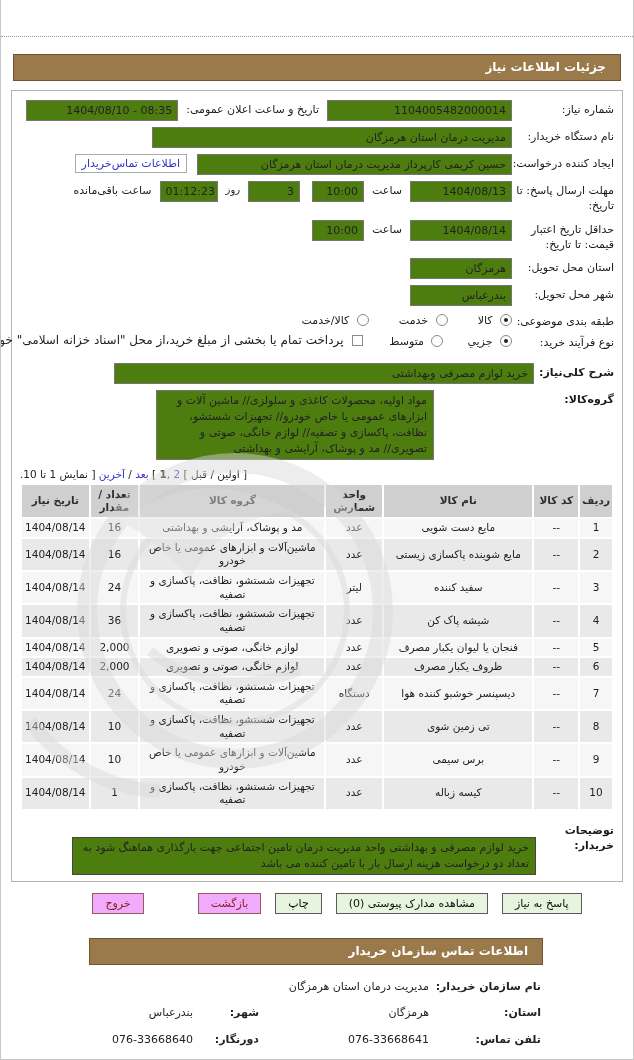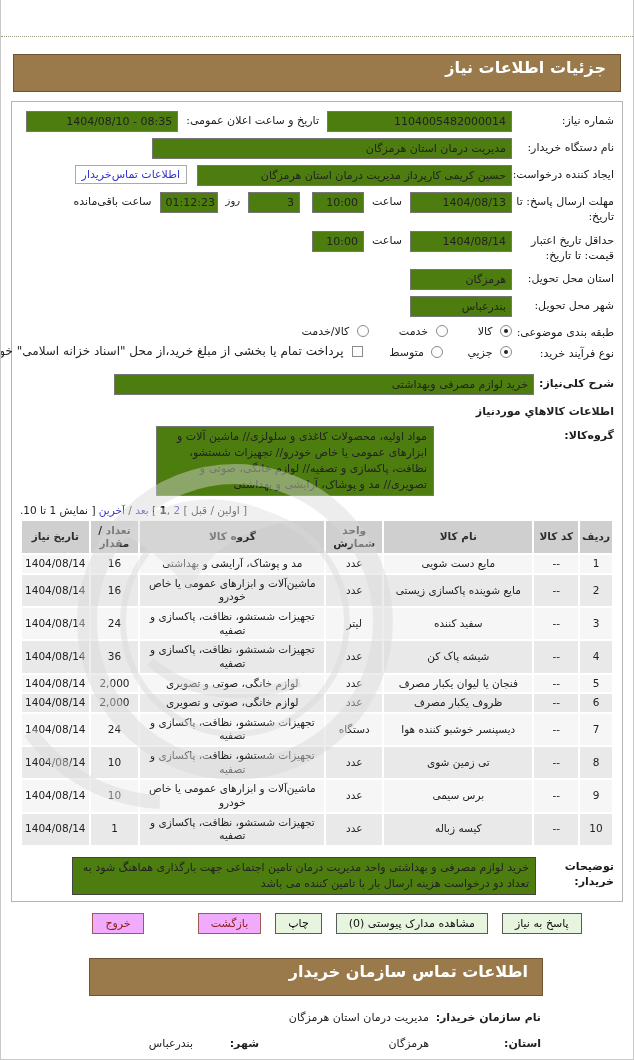--- a/index.html
+++ b/index.html
@@ -6,40 +6,40 @@
   html,body { width:634px; }
   body {
     font-family:"DejaVu Sans", sans-serif;
     font-size:11px; color:#222; background:#fff;
     width:634px; height:1060px; overflow:hidden; position:relative;
     border-left:1px solid #c8c8c8; border-right:1px solid #c8c8c8; border-bottom:1px solid #c8c8c8;
   }
   .dotted-sep { margin-top:36px; border-top:1px dotted #9a9a85; height:0; }
   .section-bar {
     background:#9a7a4a; border:1px solid #6e5430; color:#fff;
-    font-weight:bold; font-size:16px; height:38px; line-height:25px;
+    font-weight:bold; font-size:12px; height:27px; line-height:25px;
     padding-right:14px; margin:17px 12px 0 12px;
   }
   .panel {
     position:relative; margin:9px 10px 0 10px; border:1px solid #b4b4b4;
     background:#fff; padding:9px 8px 4px 8px;
   }
   .frow { display:flex; align-items:flex-start; margin-bottom:6px; position:relative; z-index:2;}
   .flabel { width:102px; flex:0 0 102px; padding-top:3px; color:#1a1a1a; line-height:1.35;}
   .flabel.b { font-weight:bold; }
   .midlabel { padding:3px 8px 0 8px; white-space:nowrap; }
   .fbox {
     border:1px solid #767676; background:#4d7c0f; min-height:21px;
     line-height:19px; padding:0 5px; overflow:hidden; white-space:nowrap;
   }
   .fbox.multiline { white-space:normal; line-height:1.45; padding:2px 6px; }
   .ltr { direction:ltr; unicode-bidi:isolate; text-align:right; }
   .w185{width:185px;} .w152{width:152px;} .w360{width:360px;} .w315{width:315px;}
   .w102{width:102px;} .w52{width:52px;} .w58{width:58px;} .w420{width:420px;}
-  .w278{width:278px;} .w478{width:464px;}
+  .w278{width:278px;} .w478{width:464px;margin-top:16px;}
   .link { color:#3333cc; cursor:pointer;text-align:center; }
   .contact-link { border:1px solid #aaa; padding:2px 6px; margin-right:10px; color:#3333cc; white-space:nowrap; }
   .radio { display:inline-block; width:12px; height:12px; border:1px solid #8a8a8a; border-radius:50%;
            background:#fdfdfd; position:relative; top:2px; margin-left:4px; }
   .radio.sel::after { content:""; position:absolute; left:3px; top:3px; width:4px; height:4px;
            border-radius:50%; background:#222; }
   .checkbox { display:inline-block; width:11px; height:11px; border:1px solid #8a8a8a; background:#fdfdfd;
            position:relative; top:2px; margin-left:5px; }
   .opt { margin-left:26px; white-space:nowrap; }
   .goods-title { font-weight:bold; margin:10px 0 8px 0; position:relative; z-index:2;}
@@ -163,21 +163,20 @@
       <span class="checkbox"></span>
       <span>پرداخت تمام یا بخشی از مبلغ خرید،از محل "اسناد خزانه اسلامی" خواهد بود.</span>
     </span>
   </div>
 
   <div class="frow" style="margin-top:12px;">
     <div class="flabel b" style="flex-basis:80px;width:80px;">شرح کلی‌نیاز:</div>
     <div class="fbox w420">خرید لوازم مصرفی وبهداشتی</div>
   </div>
 
-  <div class="goods-title">اطلاعات کالاهاي موردنیاز</div>
 
   <div class="frow" style="margin-top:6px;">
     <div class="flabel b">گروه‌کالا:</div>
     <div class="fbox multiline w278" style="margin-right:78px;">مواد اولیه، محصولات کاغذی و سلولزی//  ماشین آلات و ابزارهای عمومی یا خاص خودرو//  تجهیزات شستشو، نظافت، پاکسازی و تصفیه// لوازم خانگی،  صوتی و  تصویری// مد و پوشاک، آرایشی و بهداشتی</div>
   </div>
 
   <div class="pager">
     <span dir="rtl">نمایش 1 تا 10.</span>
     <span>]</span>
     <span class="link">آخرین</span>

